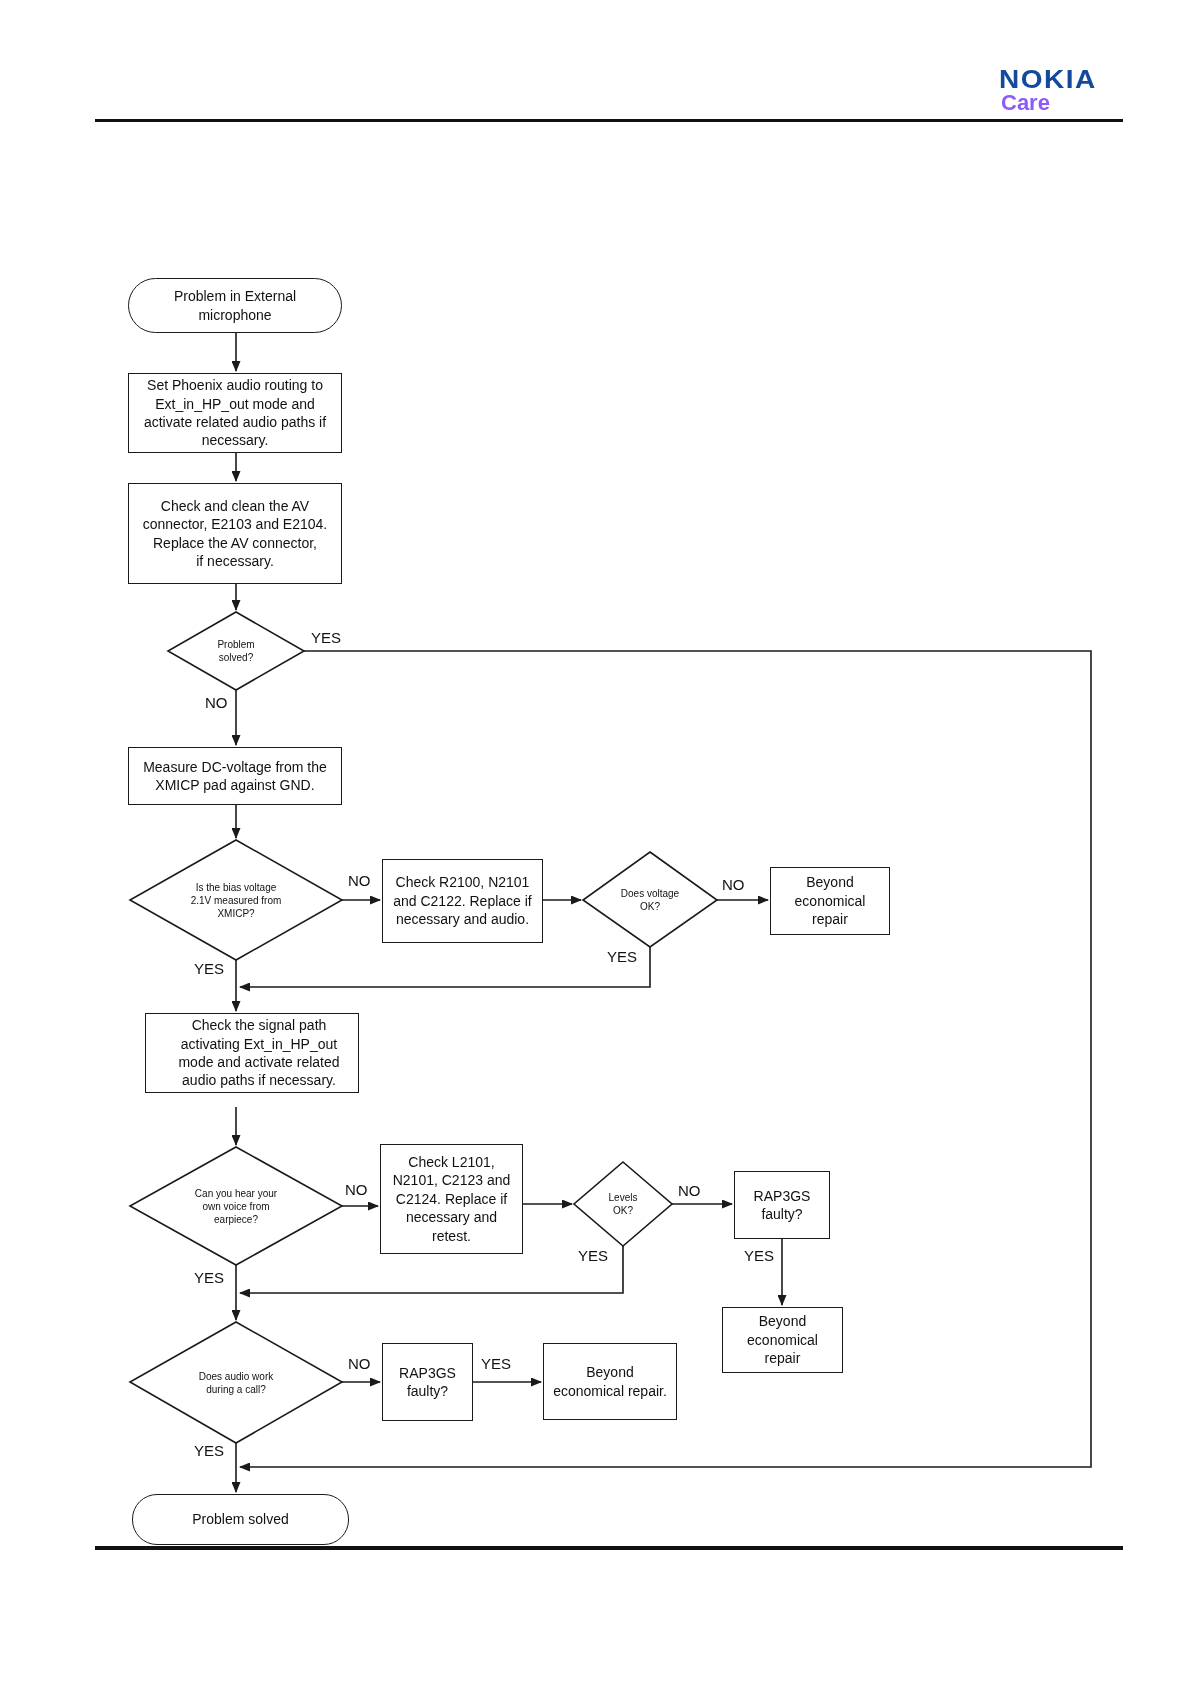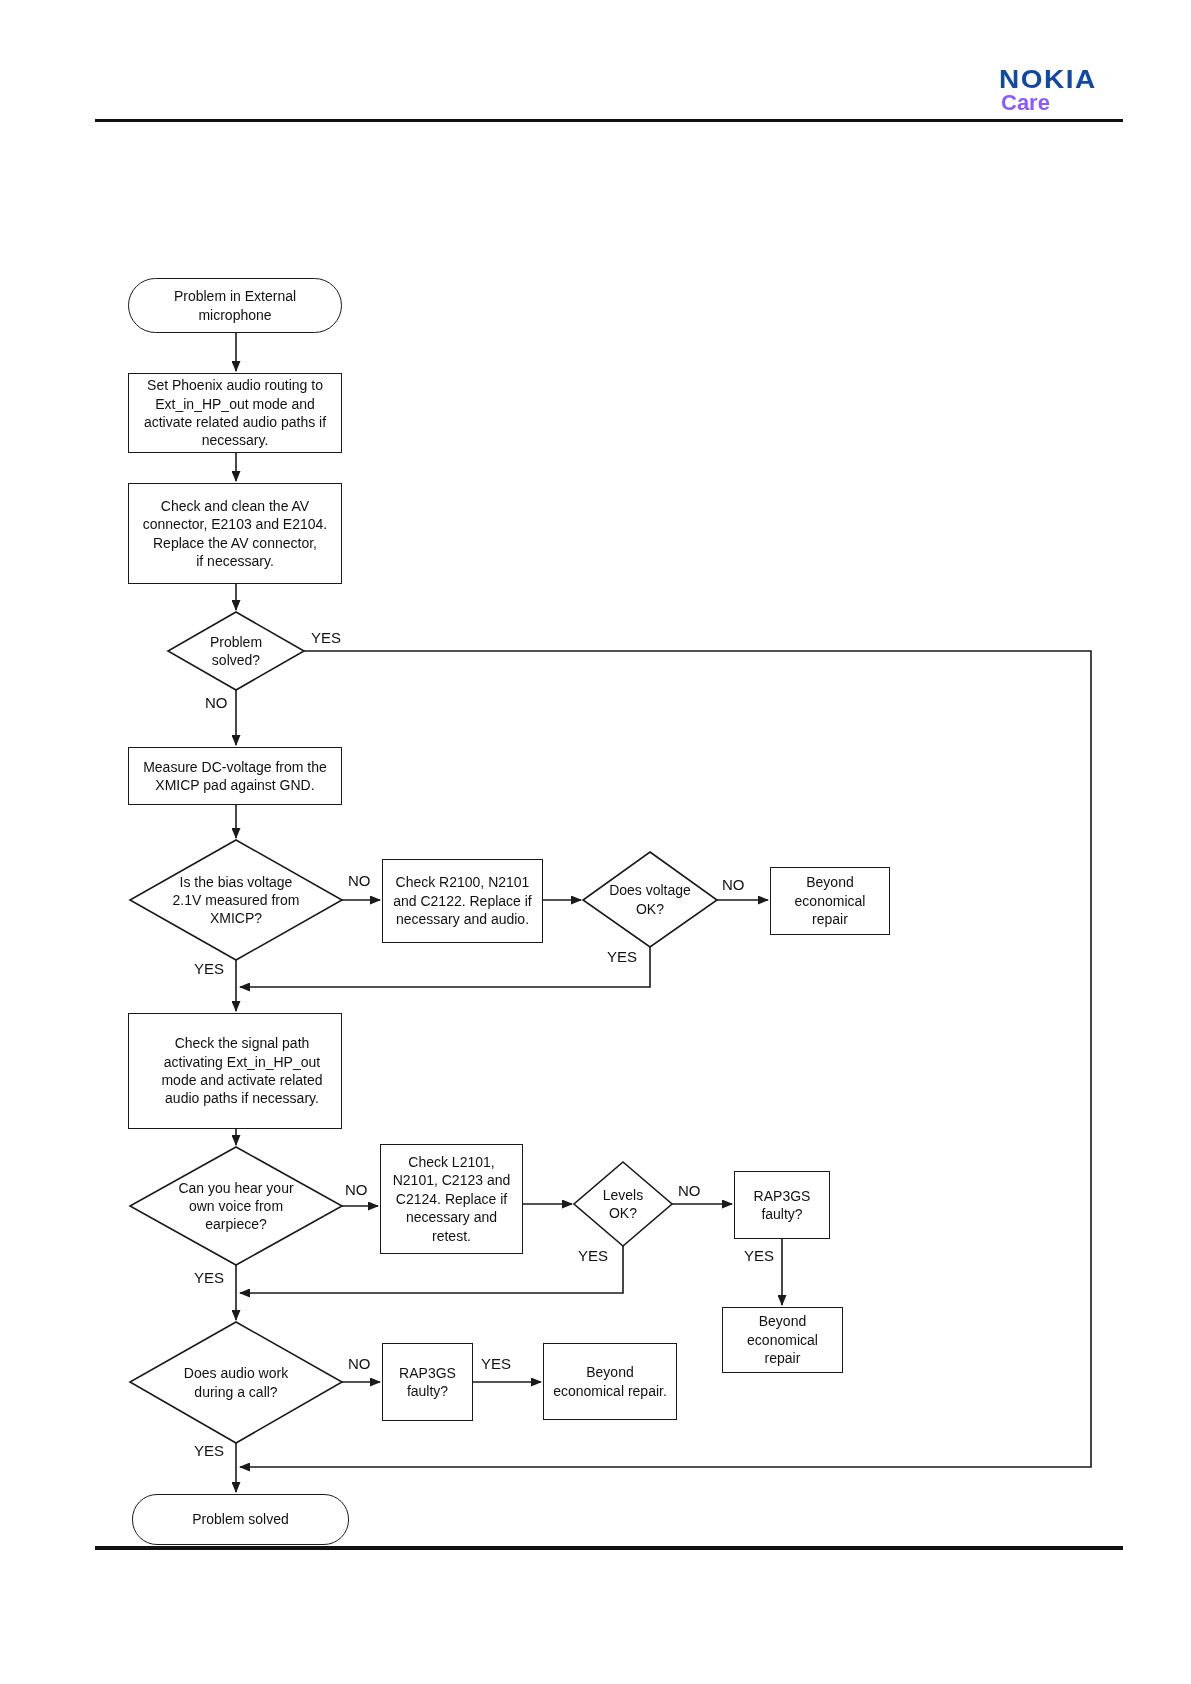--- a/index.html
+++ b/index.html
@@ -20,21 +20,21 @@
   .rule-bottom{left:95px;top:1546px;width:1028px;height:4px;}
   svg.flow{position:absolute;left:0;top:0;width:1191px;height:1684px;}
   .node{
     position:absolute;display:flex;align-items:center;justify-content:center;
     text-align:center;white-space:pre-line;font-size:14px;line-height:1.32;
     box-sizing:border-box;background:#fff;border:1.6px solid #1a1a1a;
   }
   .terminator{border-radius:28px;}
   .dlabel{
     position:absolute;display:flex;align-items:center;justify-content:center;
-    text-align:center;white-space:pre-line;font-size:14px;line-height:1.3;
+    text-align:center;white-space:pre-line;font-size:10px;line-height:1.3;
     background:transparent;border:none;
   }
   .elabel{
     position:absolute;font-size:15px;color:#111;background:#fff;padding:0 2px;
   }
 </style>
 </head>
 <body>
 
 <div class="page">
@@ -94,21 +94,21 @@
 Replace the AV connector,
 if necessary.</div>
   <div class="node" style="left:128px;top:747px;width:214px;height:58px;">Measure DC-voltage from the
 XMICP pad against GND.</div>
   <div class="node" style="left:382px;top:859px;width:161px;height:84px;">Check R2100, N2101
 and C2122. Replace if
 necessary and audio.</div>
   <div class="node" style="left:770px;top:867px;width:120px;height:68px;">Beyond
 economical
 repair</div>
-  <div class="node" style="left:128px;top:1013px;width:214px;height:116px;padding-left:14px;">Check the signal path
+  <div class="node" style="left:145px;top:1013px;width:214px;height:80px;padding-left:14px;">Check the signal path
 activating Ext_in_HP_out
 mode and activate related
 audio paths if necessary.</div>
   <div class="node" style="left:380px;top:1144px;width:143px;height:110px;">Check L2101,
 N2101, C2123 and
 C2124. Replace if
 necessary and
 retest.</div>
   <div class="node" style="left:734px;top:1171px;width:96px;height:68px;">RAP3GS
 faulty?</div>

